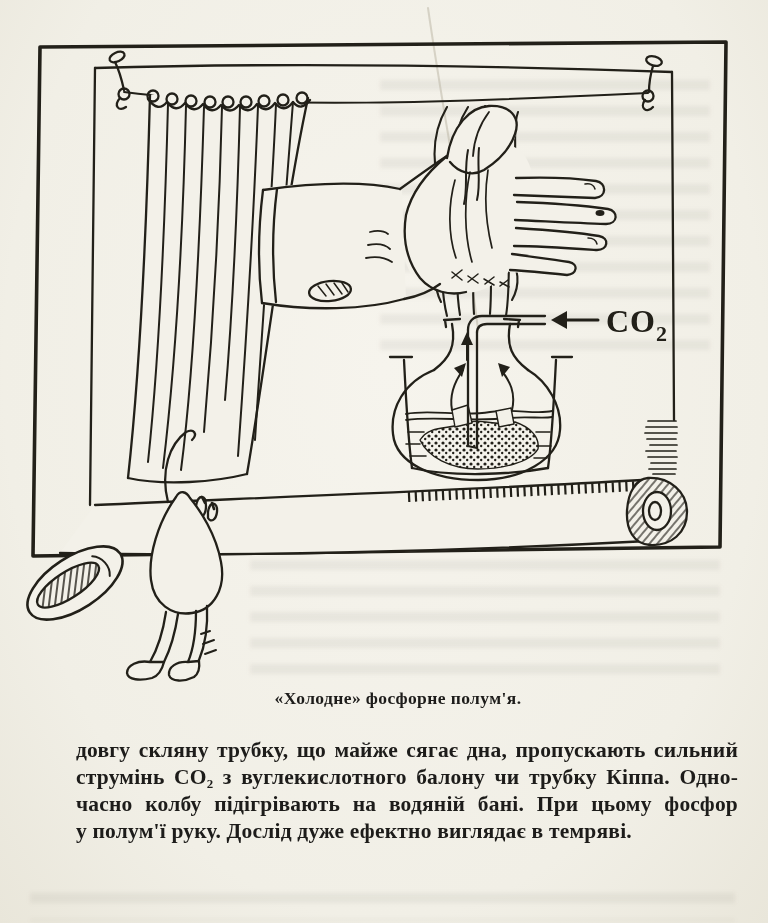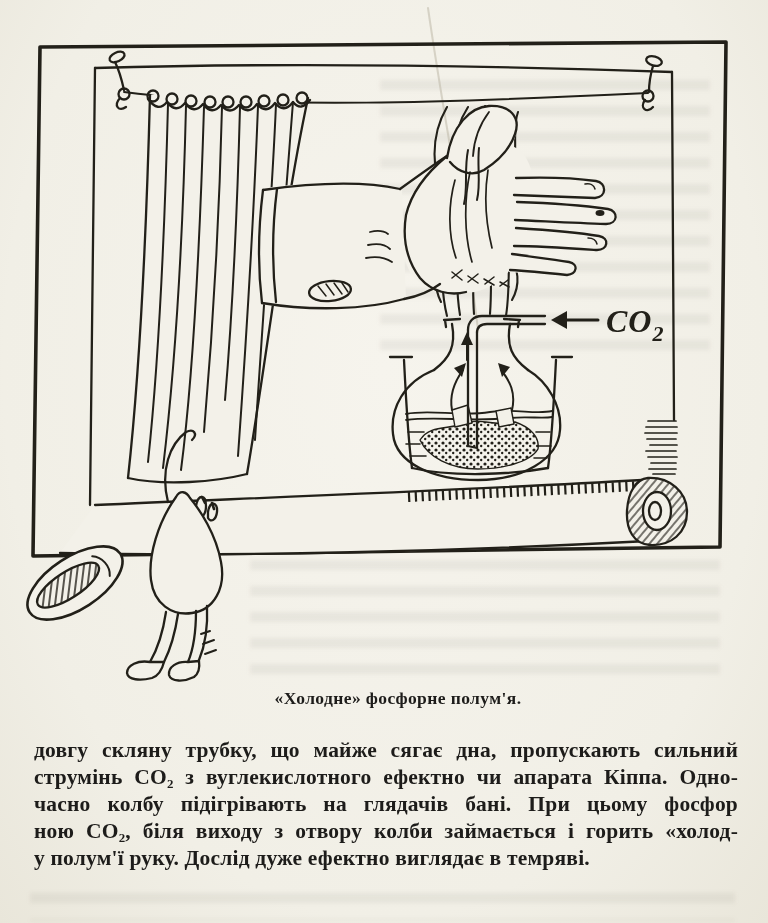--- a/index.html
+++ b/index.html
@@ -14,33 +14,33 @@
   }
   .ghost{
     position:absolute;
     background:repeating-linear-gradient(to bottom, rgba(90,85,70,.07) 0 10px, rgba(0,0,0,0) 10px 26px);
     filter:blur(2px);
     pointer-events:none;
   }
   .g1{left:380px;top:80px;width:330px;height:270px;}
   .g2{left:250px;top:560px;width:470px;height:120px;}
   .g3{left:30px;top:893px;width:705px;height:28px;}
-  .art{position:absolute;left:0;top:0;width:719px;height:690px;font-style:italic;}
+  .art{position:absolute;left:0;top:0;width:719px;height:690px;}
   .art svg{display:block;}
   .caption{
     position:absolute;left:0;top:688px;width:768px;
     text-align:center;
     text-indent:28px;
     font-size:17.5px;font-weight:bold;letter-spacing:.4px;
   }
   .bodytext{
     position:absolute;left:34px;top:737px;width:704px;
     font-size:21.5px;line-height:27px;font-weight:bold;letter-spacing:.2px;
   }
-  .bl{text-align:justify;text-align-last:justify;white-space:normal;}
+  .bl{text-align:justify;text-align-last:justify;white-space:normal;margin-left:42px;}
   .bl.last{text-align-last:left;}
 </style>
 </head>
 <body>
 
 <div class="page">
 
   <div class="ghost g1"></div>
   <div class="ghost g2"></div>
   <div class="ghost g3"></div>
@@ -241,19 +241,18 @@
       <ellipse cx="68" cy="581" rx="36" ry="13" fill="url(#hx)"></ellipse>
       <path d="M104,570 C112,576 114,588 108,596" stroke-width="2"></path>
     </g>
   </svg>
   </div>
 
   <div class="caption">«Холодне» фосфорне полум'я.</div>
 
   <div class="bodytext">
     <div class="bl">довгу скляну трубку, що майже сягає дна, пропускають сильний</div>
-    <div class="bl">струмінь CO₂ з вуглекислотного ефектно чи апарата Кіппа. Одно-</div>
-    <div class="bl">часно колбу підігрівають на глядачів бані. При цьому фосфор</div>
-    <div class="bl">ною CO₂, біля виходу з отвору колби займається і горить «холод-</div>
+    <div class="bl">струмінь CO₂ з вуглекислотного балону чи трубку Кіппа. Одно-</div>
+    <div class="bl">часно колбу підігрівають на водяній бані. При цьому фосфор</div>
     <div class="bl last">у полум'ї руку. Дослід дуже ефектно виглядає в темряві.</div>
   </div>
 
 </div>
 
 </body></html>

